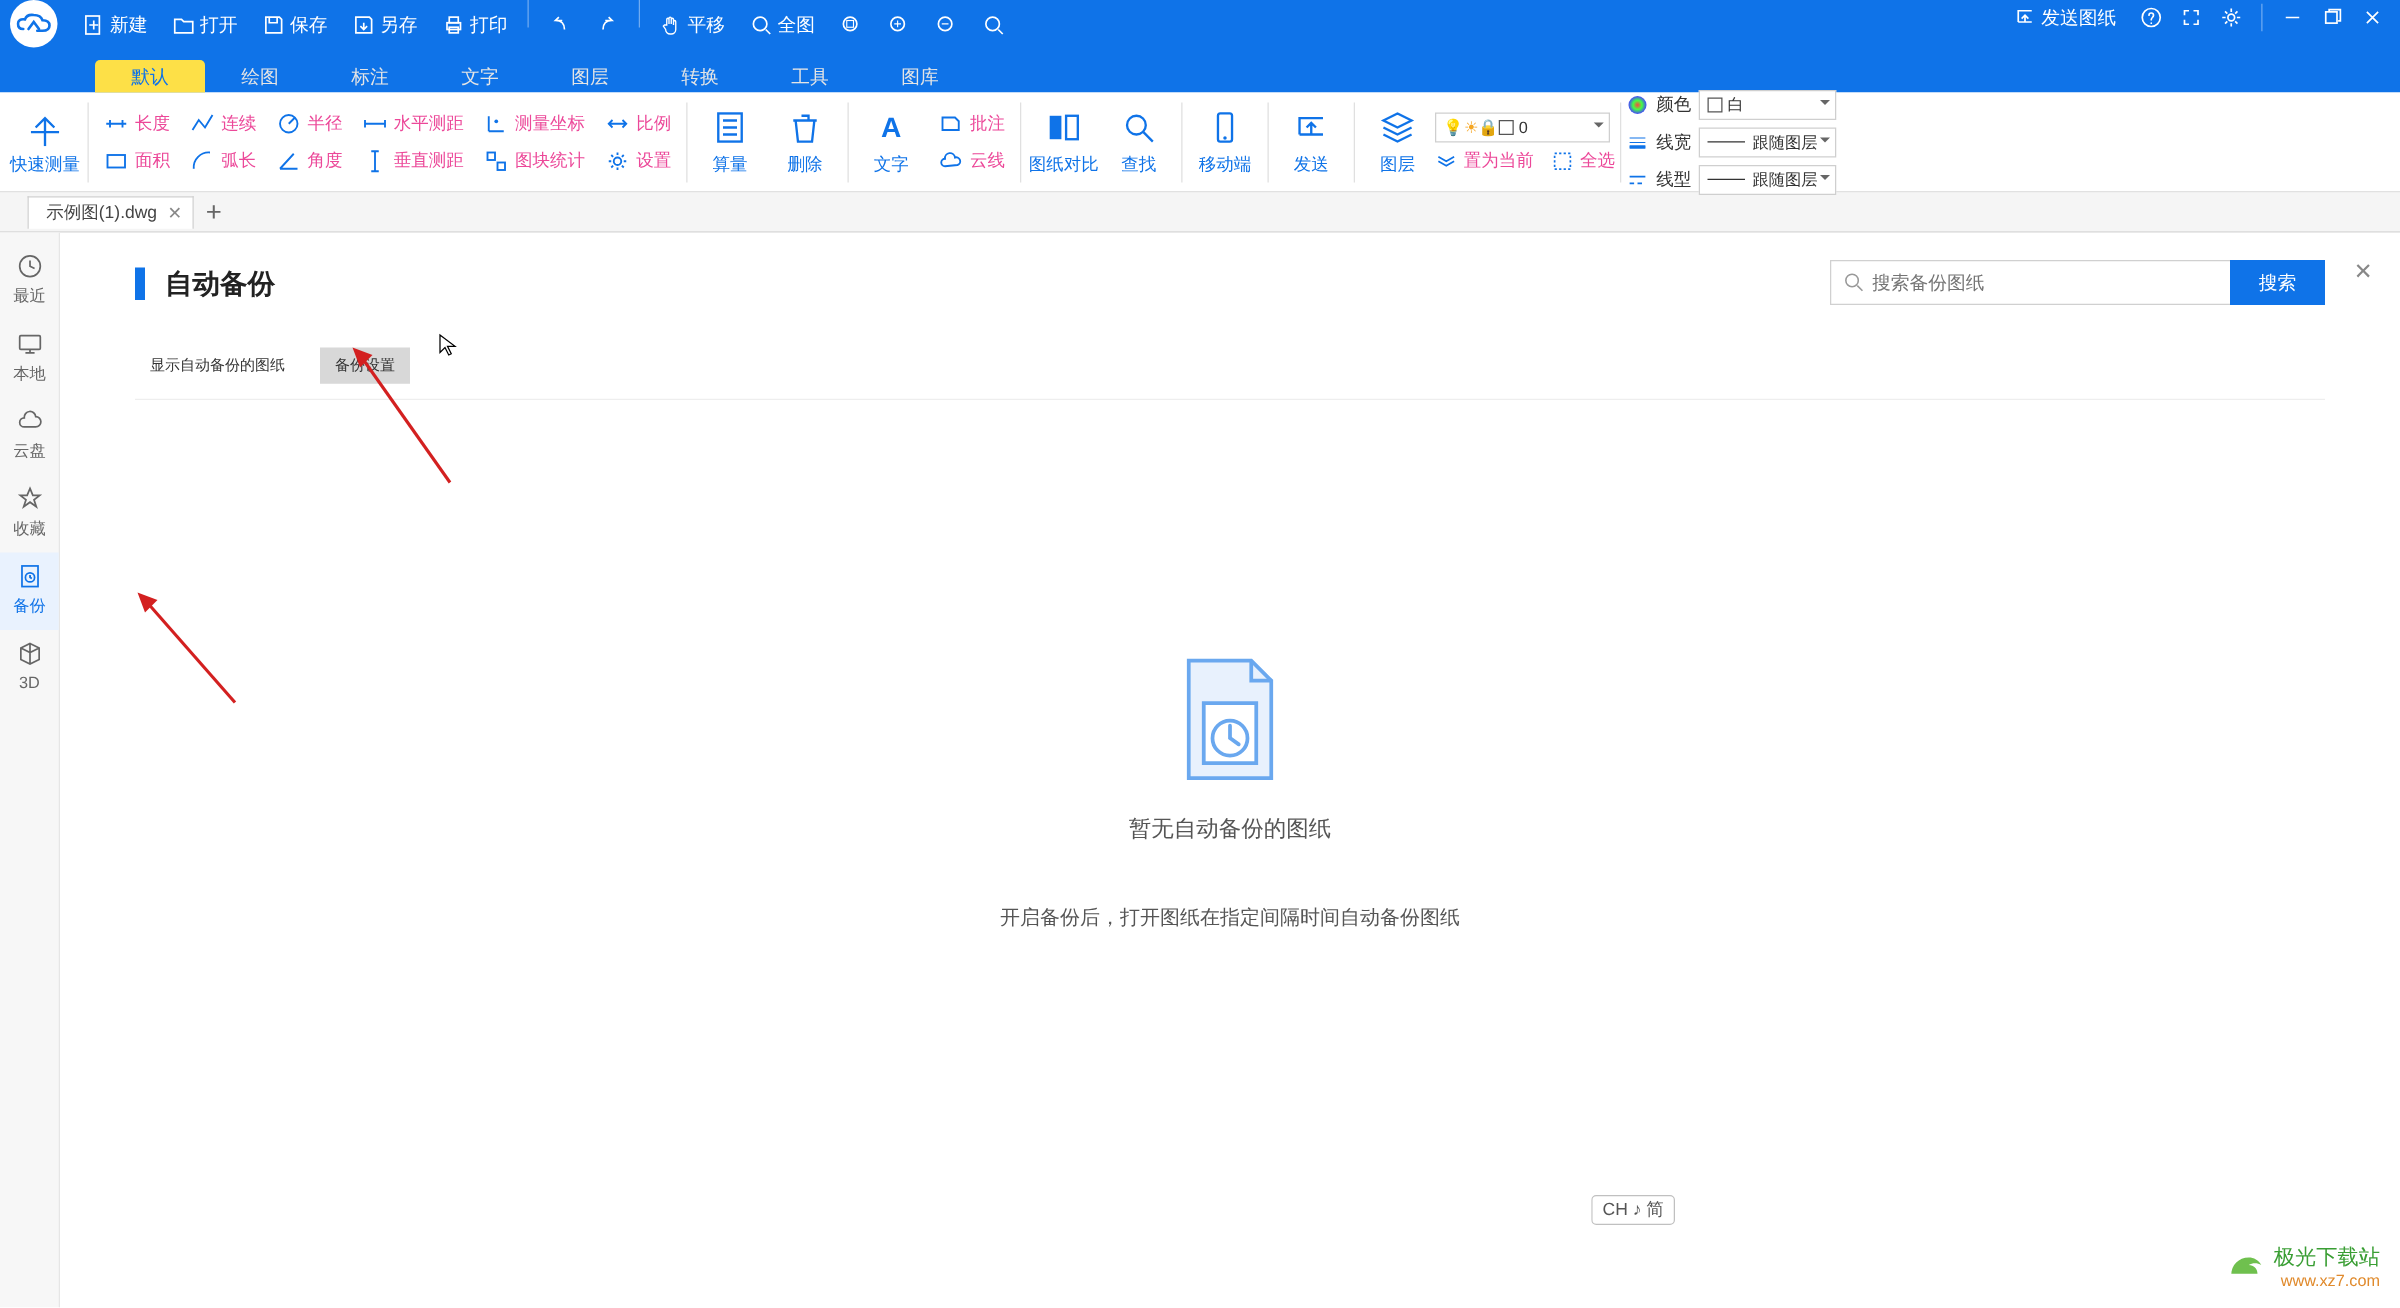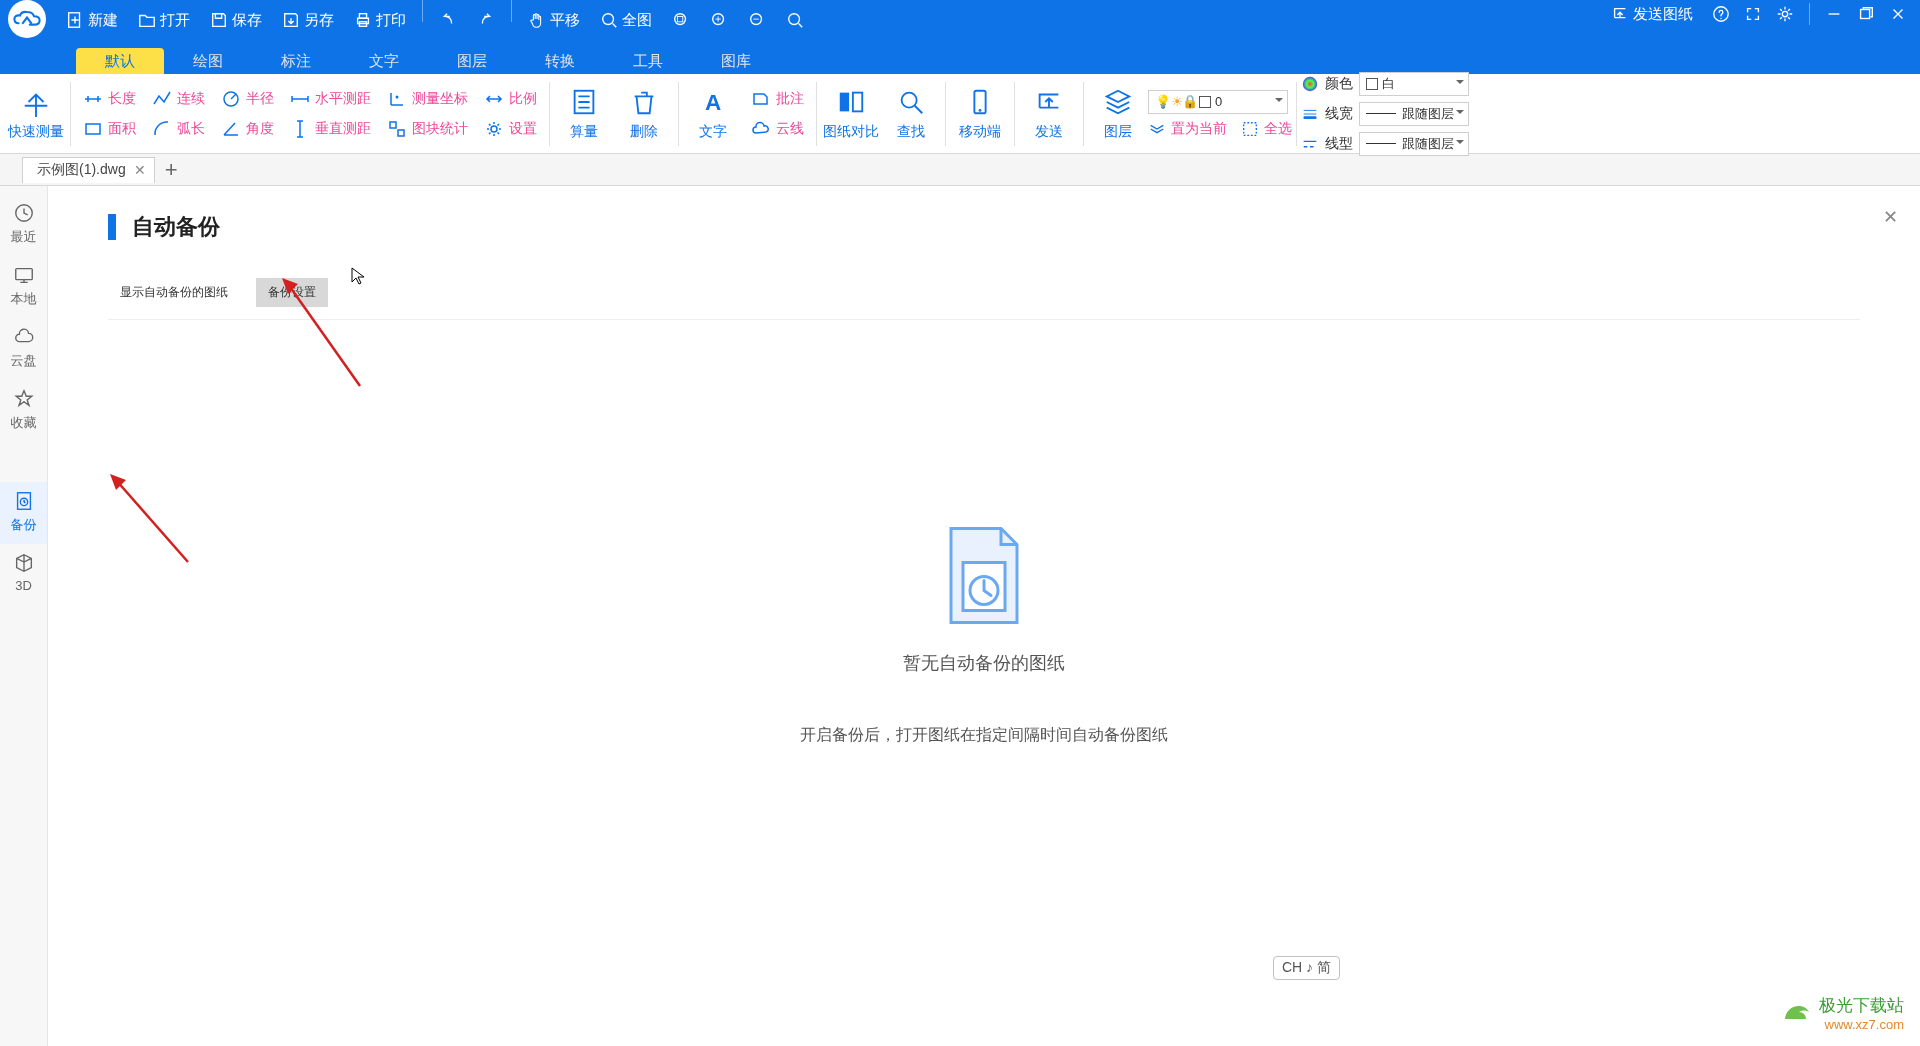--- a/index.html
+++ b/index.html
@@ -40,21 +40,21 @@
 
 .filebar { height: 32px; background: #f5f5f5; border-bottom: 1px solid #d8d8d8; display: flex; align-items: center; padding-left: 22px; }
 .filetab { height: 26px; background: #fff; border: 1px solid #d0d0d0; border-bottom: none; display: flex; align-items: center; padding: 0 28px 0 14px; font-size: 14px; color: #444; position: relative; }
 .filetab .close { position: absolute; right: 8px; top: 50%; transform: translateY(-50%); font-size: 14px; color: #888; cursor: pointer; }
 .addtab { margin-left: 10px; font-size: 22px; color: #666; cursor: pointer; }
 
 
 .workspace { display: flex; height: calc(1046px - 40px - 34px - 80px - 32px); }
 .sidebar { width: 48px; background: #f7f7f7; border-right: 1px solid #e6e6e6; display: flex; flex-direction: column; align-items: center; padding-top: 8px; }
 .sideitem { width: 100%; padding: 8px 0 10px; display: flex; flex-direction: column; align-items: center; gap: 4px; font-size: 13px; color: #666; cursor: pointer; }
-.sideitem.active { color: #0f73e8; background: #e9f2fe; margin-top: 40px; }
+.sideitem.active { color: #0f73e8; background: #e9f2fe; }
 .sideitem .sico { width: 22px; height: 22px; }
 
 .main { flex: 1; position: relative; padding: 26px 60px; }
 .pagehdr { display: flex; align-items: center; }
 .titlebarblue { width: 8px; height: 26px; background: #0f73e8; margin-right: 16px; }
 .pagetitle { font-size: 22px; font-weight: 600; color: #222; }
 .searchwrap { position: absolute; right: 60px; top: 22px; display: flex; }
 .searchbox { width: 320px; height: 36px; border: 1px solid #d0d0d0; border-right: none; display: flex; align-items: center; padding: 0 10px; gap: 6px; color: #888; }
 .searchbox input { border: none; outline: none; font-size: 15px; width: 100%; }
 .searchbtn { width: 76px; height: 36px; background: #0f73e8; color: #fff; font-size: 15px; border: none; cursor: pointer; }
@@ -534,20 +534,30 @@
       </div>
   </div>
 
   <div class="main">
     <div class="closepage">✕</div>
     <div class="pagehdr">
       <div class="titlebarblue"></div>
       <div class="pagetitle">自动备份</div>
     </div>
 
+    <div class="searchwrap">
+      <div class="searchbox">
+        <svg width="18" height="18" viewBox="0 0 20 20">
+            <circle cx="8" cy="8" r="6" fill="none" stroke="#999" stroke-width="1.5"></circle>
+            <path d="M13 13l5 5" stroke="#999" stroke-width="1.5"></path>
+          </svg>
+        <input placeholder="搜索备份图纸" style="">
+      </div>
+      <button class="searchbtn">搜索</button>
+    </div>
 
     <div class="subtabs">
       <div class="subtab">显示自动备份的图纸</div>
       <div class="subtab active">备份设置</div>
     </div>
 
     <svg class="arrow" style="left:302px; top:80px; width:16px; height:20px" viewBox="0 0 16 20">
         <path d="M2 2l0 14 4-4 3 6 2-1-3-6 6 0z" fill="#fff" stroke="#000" stroke-width="1"></path>
       </svg>
 

